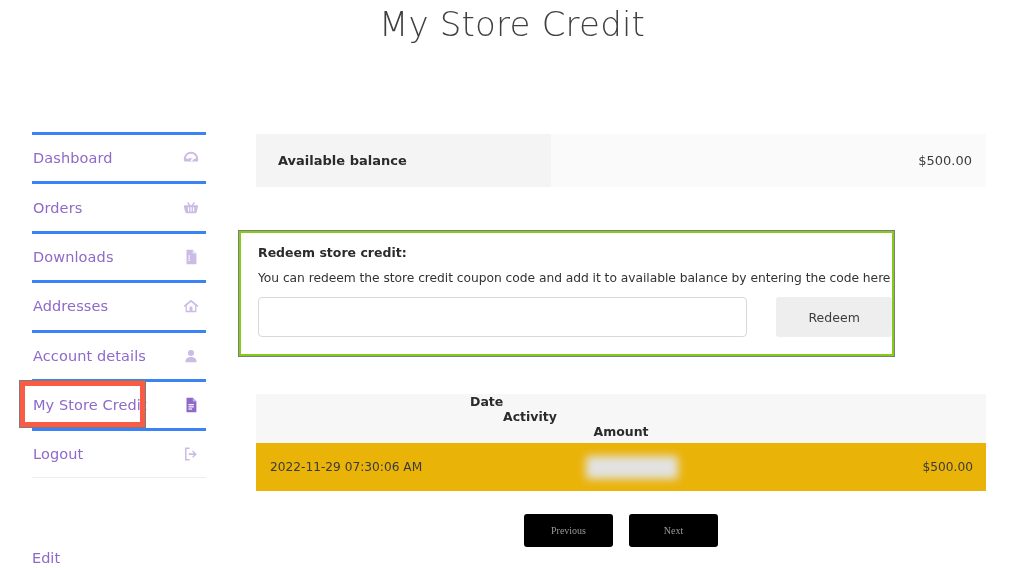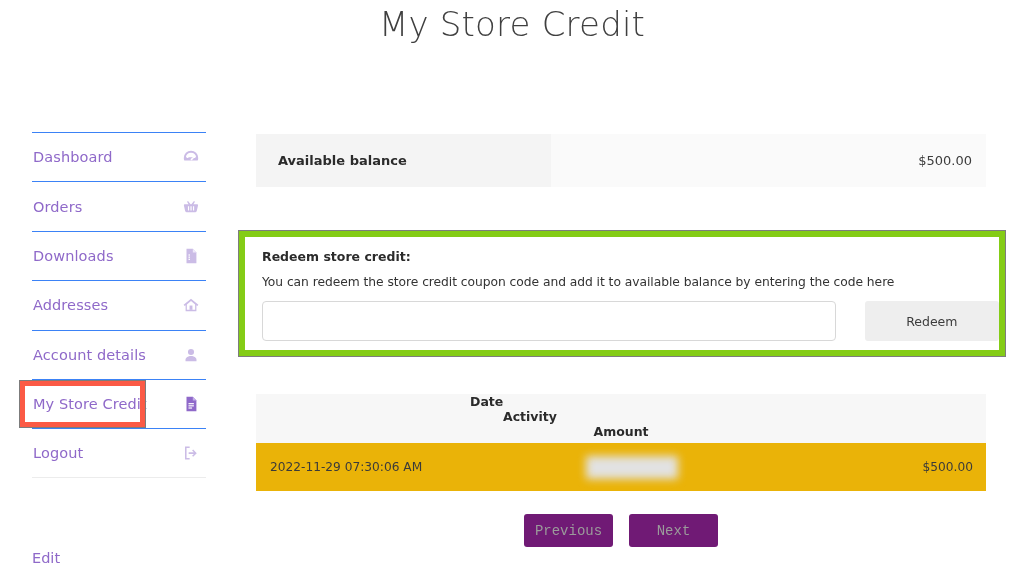--- a/index.html
+++ b/index.html
@@ -38,21 +38,21 @@
     left: 32px;
     top: 132px;
     width: 174px;
   }
   .nav-item {
     position: relative;
     display: flex;
     align-items: center;
     justify-content: space-between;
     height: 49.4px;
-    border-top: 1px solid #3b82f6;
+    border-top: 3px solid #3b82f6;
     padding: 0 6px 0 1px;
     cursor: pointer;
   }
   .nav-item:last-child { border-bottom: 1px solid #ececec; gap: 27px; }
   .nav-label {
     font-size: 14.5px;
     font-weight: 400;
     color: #8f69c9;
     letter-spacing: 0.1px;
     white-space: nowrap;
@@ -123,24 +123,24 @@
     font-size: 13px;
     color: #3c3c3c;
     font-weight: 400;
   }
 
   
   .redeem-panel {
     position: absolute;
     left: 239px;
     top: 231px;
-    width: 766px;
+    width: 655px;
     height: 125px;
     background: #14532d;
-    border: 6px solid #84cc16;
+    border: 2px solid #84cc16;
     box-shadow: 0 0 0 1px #7d7d7d;
     z-index: 5;
   }
   .redeem-inner {
     position: relative;
     width: 100%;
     height: 100%;
     background: #ffffff;
     padding: 12px 0 0 17px;
   }
@@ -241,27 +241,27 @@
     left: 256px;
     top: 514px;
     width: 730px;
     display: flex;
     justify-content: center;
     gap: 16px;
   }
   .page-btn {
     width: 89px;
     height: 33px;
-    background: #701a75;
+    background: #000000;
     border: none;
     border-radius: 3px;
-    font-size: 14px;
+    font-size: 10px;
     color: #9b9b9b;
     cursor: pointer;
-    font-family: Liberation Mono, monospace;
+    font-family: Liberation Serif, serif;
   }
 </style>
 </head>
 <body>
 
 <div id="page">
 
   <div class="page-title">My Store Credit</div>
 
   <nav class="sidebar">

